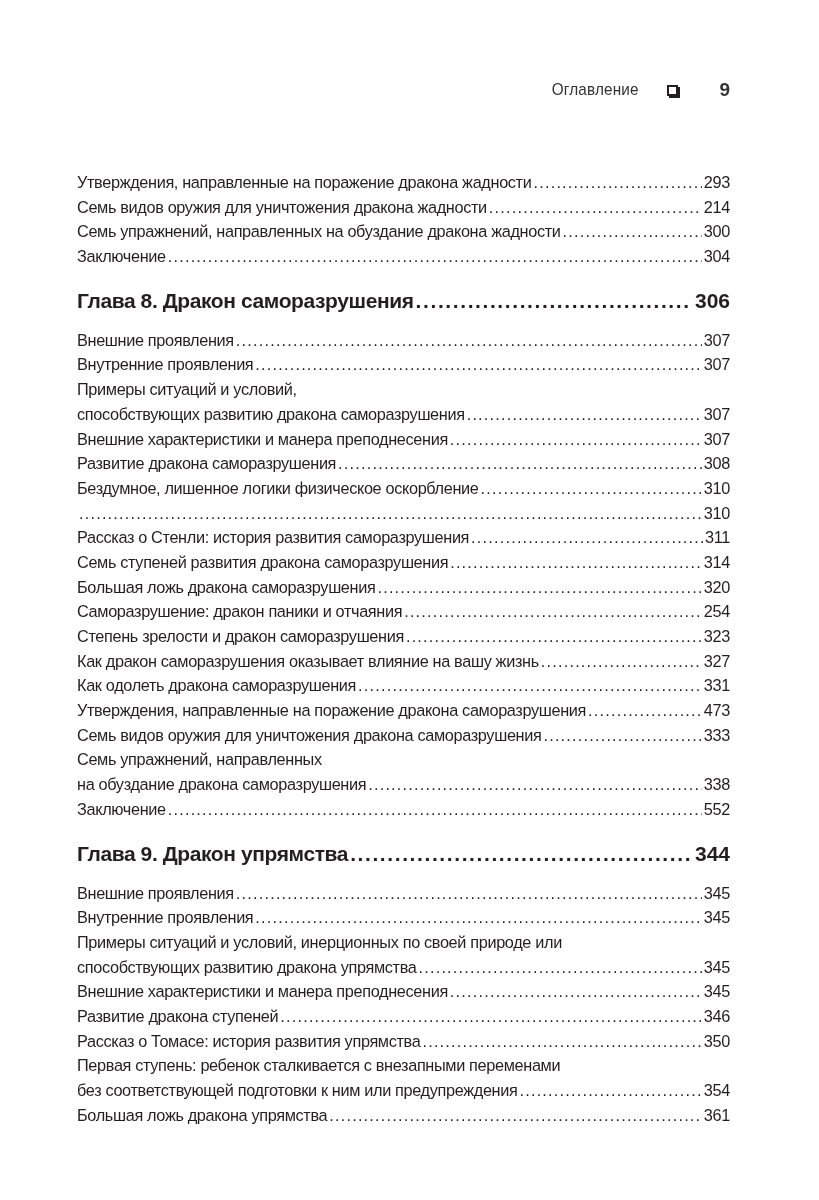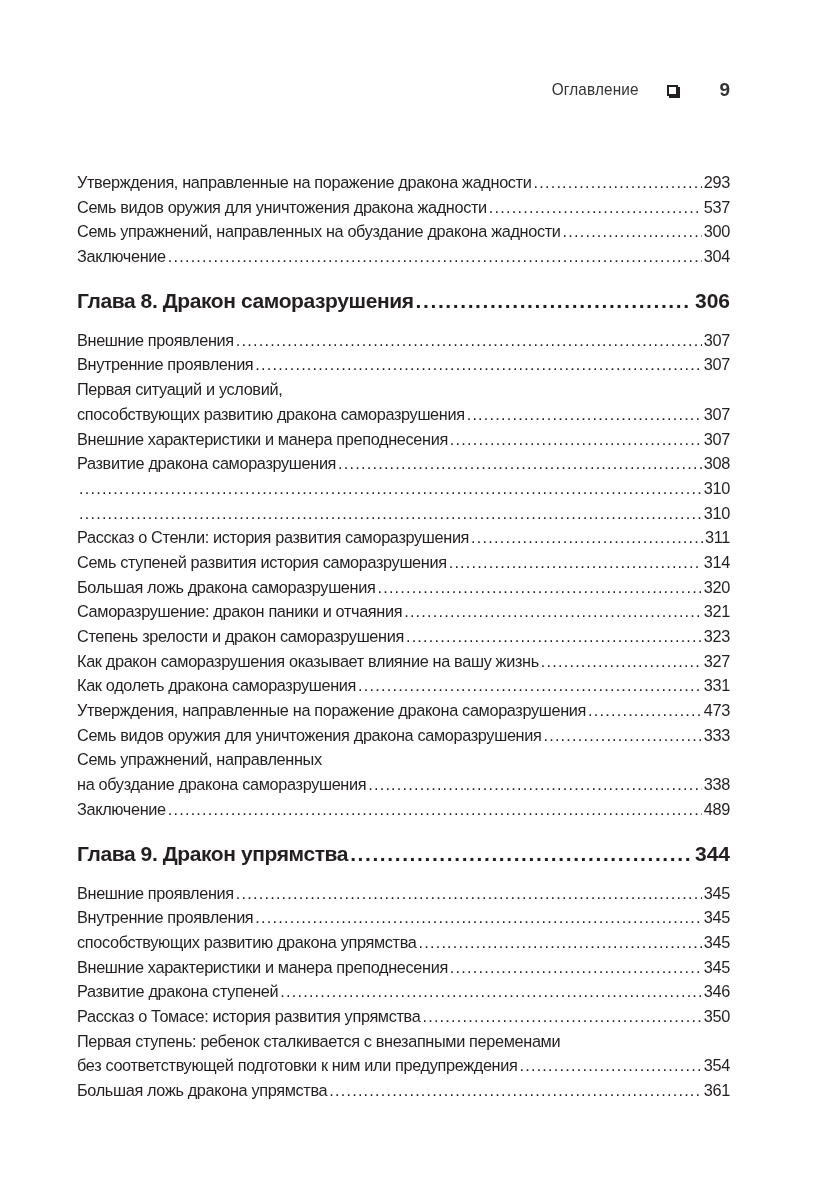--- a/index.html
+++ b/index.html
@@ -62,21 +62,21 @@
 
   <div class="toc" id="toc">
       <div class="toc-entry">
         <span class="title">Утверждения, направленные на поражение дракона жадности</span>
         <span class="leader"></span>
         <span class="pg">293</span>
       </div>
       <div class="toc-entry">
         <span class="title">Семь видов оружия для уничтожения дракона жадности</span>
         <span class="leader"></span>
-        <span class="pg">537</span>
+        <span class="pg">214</span>
       </div>
       <div class="toc-entry">
         <span class="title">Семь упражнений, направленных на обуздание дракона жадности</span>
         <span class="leader"></span>
         <span class="pg">300</span>
       </div>
       <div class="toc-entry">
         <span class="title">Заключение</span>
         <span class="leader"></span>
         <span class="pg">304</span>
@@ -89,63 +89,64 @@
       <div class="toc-entry">
         <span class="title">Внешние проявления</span>
         <span class="leader"></span>
         <span class="pg">307</span>
       </div>
       <div class="toc-entry">
         <span class="title">Внутренние проявления</span>
         <span class="leader"></span>
         <span class="pg">307</span>
       </div>
-      <div class="toc-line-only">Первая ситуаций и условий,</div>
+      <div class="toc-line-only">Примеры ситуаций и условий,</div>
       <div class="toc-entry">
         <span class="title">способствующих развитию дракона саморазрушения</span>
         <span class="leader"></span>
         <span class="pg">307</span>
       </div>
       <div class="toc-entry">
         <span class="title">Внешние характеристики и манера преподнесения</span>
         <span class="leader"></span>
         <span class="pg">307</span>
       </div>
       <div class="toc-entry">
         <span class="title">Развитие дракона саморазрушения</span>
         <span class="leader"></span>
         <span class="pg">308</span>
       </div>
       <div class="toc-entry">
+        <span class="title">Бездумное, лишенное логики физическое оскорбление</span>
         <span class="leader"></span>
         <span class="pg">310</span>
       </div>
       <div class="toc-entry">
         <span class="leader"></span>
         <span class="pg">310</span>
       </div>
       <div class="toc-entry">
         <span class="title">Рассказ о Стенли: история развития саморазрушения</span>
         <span class="leader"></span>
         <span class="pg">311</span>
       </div>
       <div class="toc-entry">
-        <span class="title">Семь ступеней развития история саморазрушения</span>
+        <span class="title">Семь ступеней развития дракона саморазрушения</span>
         <span class="leader"></span>
         <span class="pg">314</span>
       </div>
       <div class="toc-entry">
         <span class="title">Большая ложь дракона саморазрушения</span>
         <span class="leader"></span>
         <span class="pg">320</span>
       </div>
       <div class="toc-entry">
         <span class="title">Саморазрушение: дракон паники и отчаяния</span>
         <span class="leader"></span>
-        <span class="pg">321</span>
+        <span class="pg">254</span>
       </div>
       <div class="toc-entry">
         <span class="title">Степень зрелости и дракон саморазрушения</span>
         <span class="leader"></span>
         <span class="pg">323</span>
       </div>
       <div class="toc-entry">
         <span class="title">Как дракон саморазрушения оказывает влияние на вашу жизнь</span>
         <span class="leader"></span>
         <span class="pg">327</span>
@@ -167,37 +168,38 @@
       </div>
       <div class="toc-line-only">Семь упражнений, направленных</div>
       <div class="toc-entry">
         <span class="title">на обуздание дракона саморазрушения</span>
         <span class="leader"></span>
         <span class="pg">338</span>
       </div>
       <div class="toc-entry">
         <span class="title">Заключение</span>
         <span class="leader"></span>
-        <span class="pg">489</span>
+        <span class="pg">552</span>
       </div>
       <div class="chapter">
         <span class="title">Глава 9. Дракон упрямства</span>
         <span class="leader"></span>
         <span class="pg">344</span>
       </div>
       <div class="toc-entry">
         <span class="title">Внешние проявления</span>
         <span class="leader"></span>
         <span class="pg">345</span>
       </div>
       <div class="toc-entry">
         <span class="title">Внутренние проявления</span>
         <span class="leader"></span>
         <span class="pg">345</span>
       </div>
+      <div class="toc-line-only">Примеры ситуаций и условий, инерционных по своей природе или</div>
       <div class="toc-entry">
         <span class="title">способствующих развитию дракона упрямства</span>
         <span class="leader"></span>
         <span class="pg">345</span>
       </div>
       <div class="toc-entry">
         <span class="title">Внешние характеристики и манера преподнесения</span>
         <span class="leader"></span>
         <span class="pg">345</span>
       </div>

